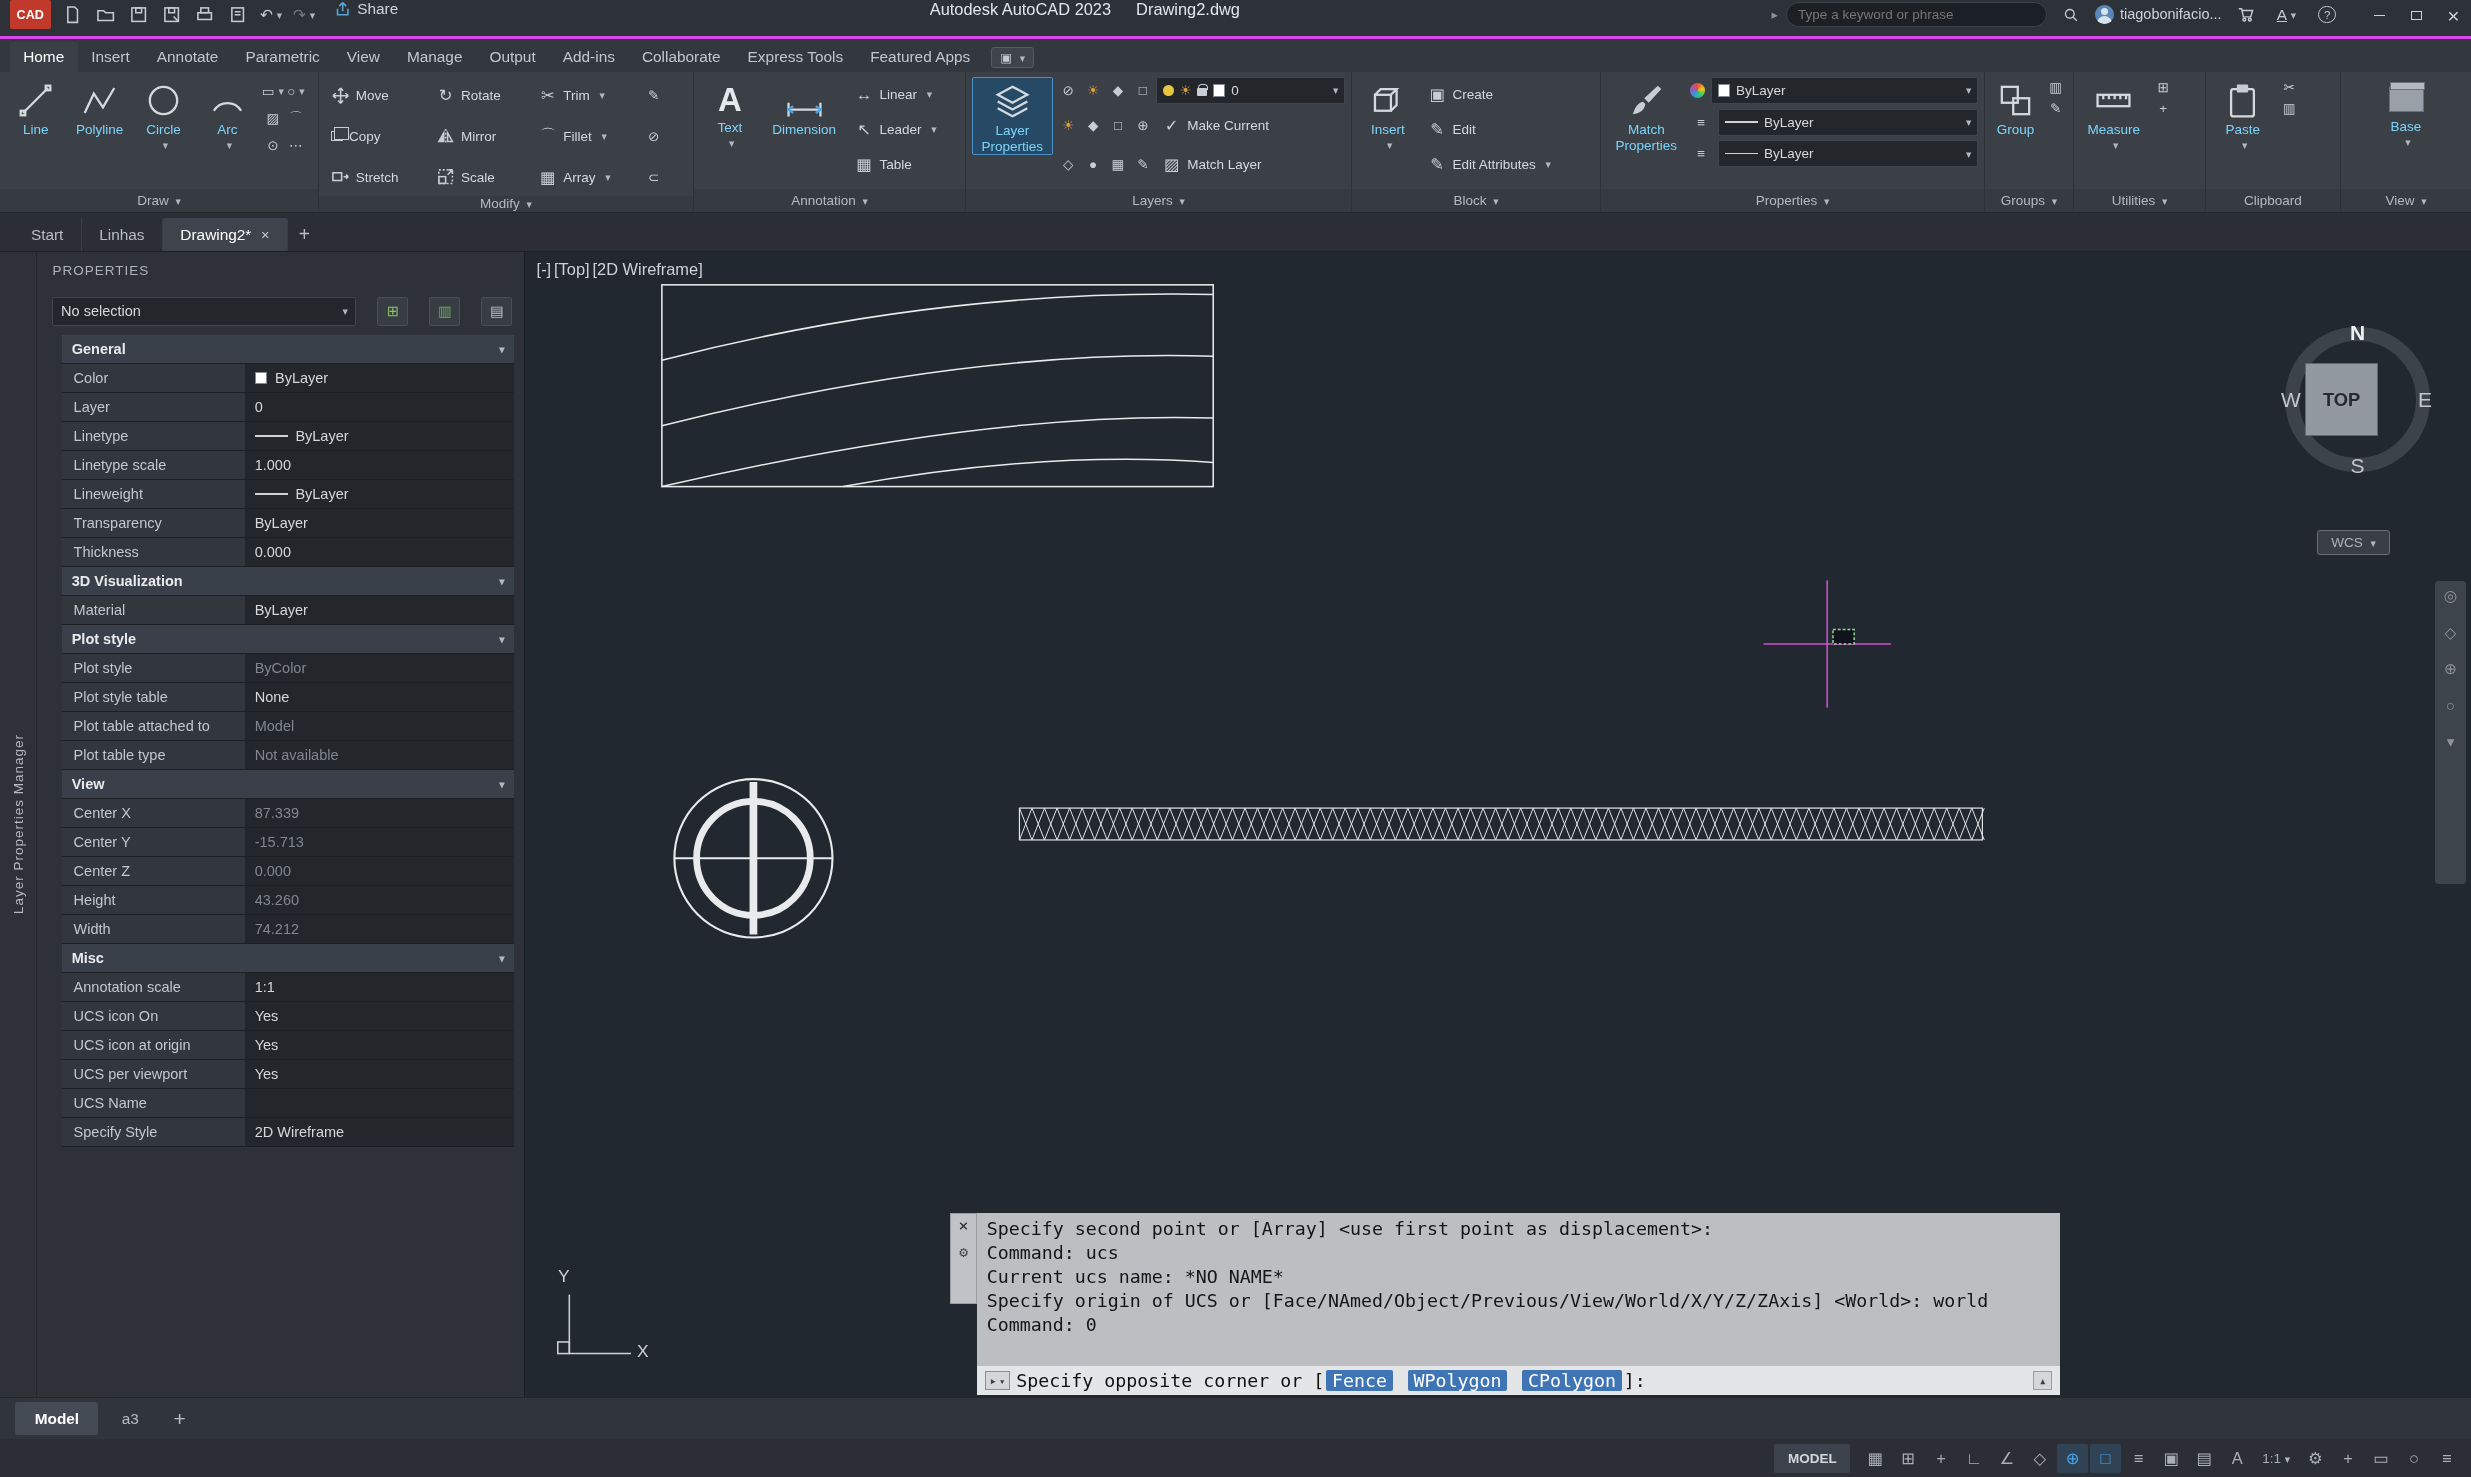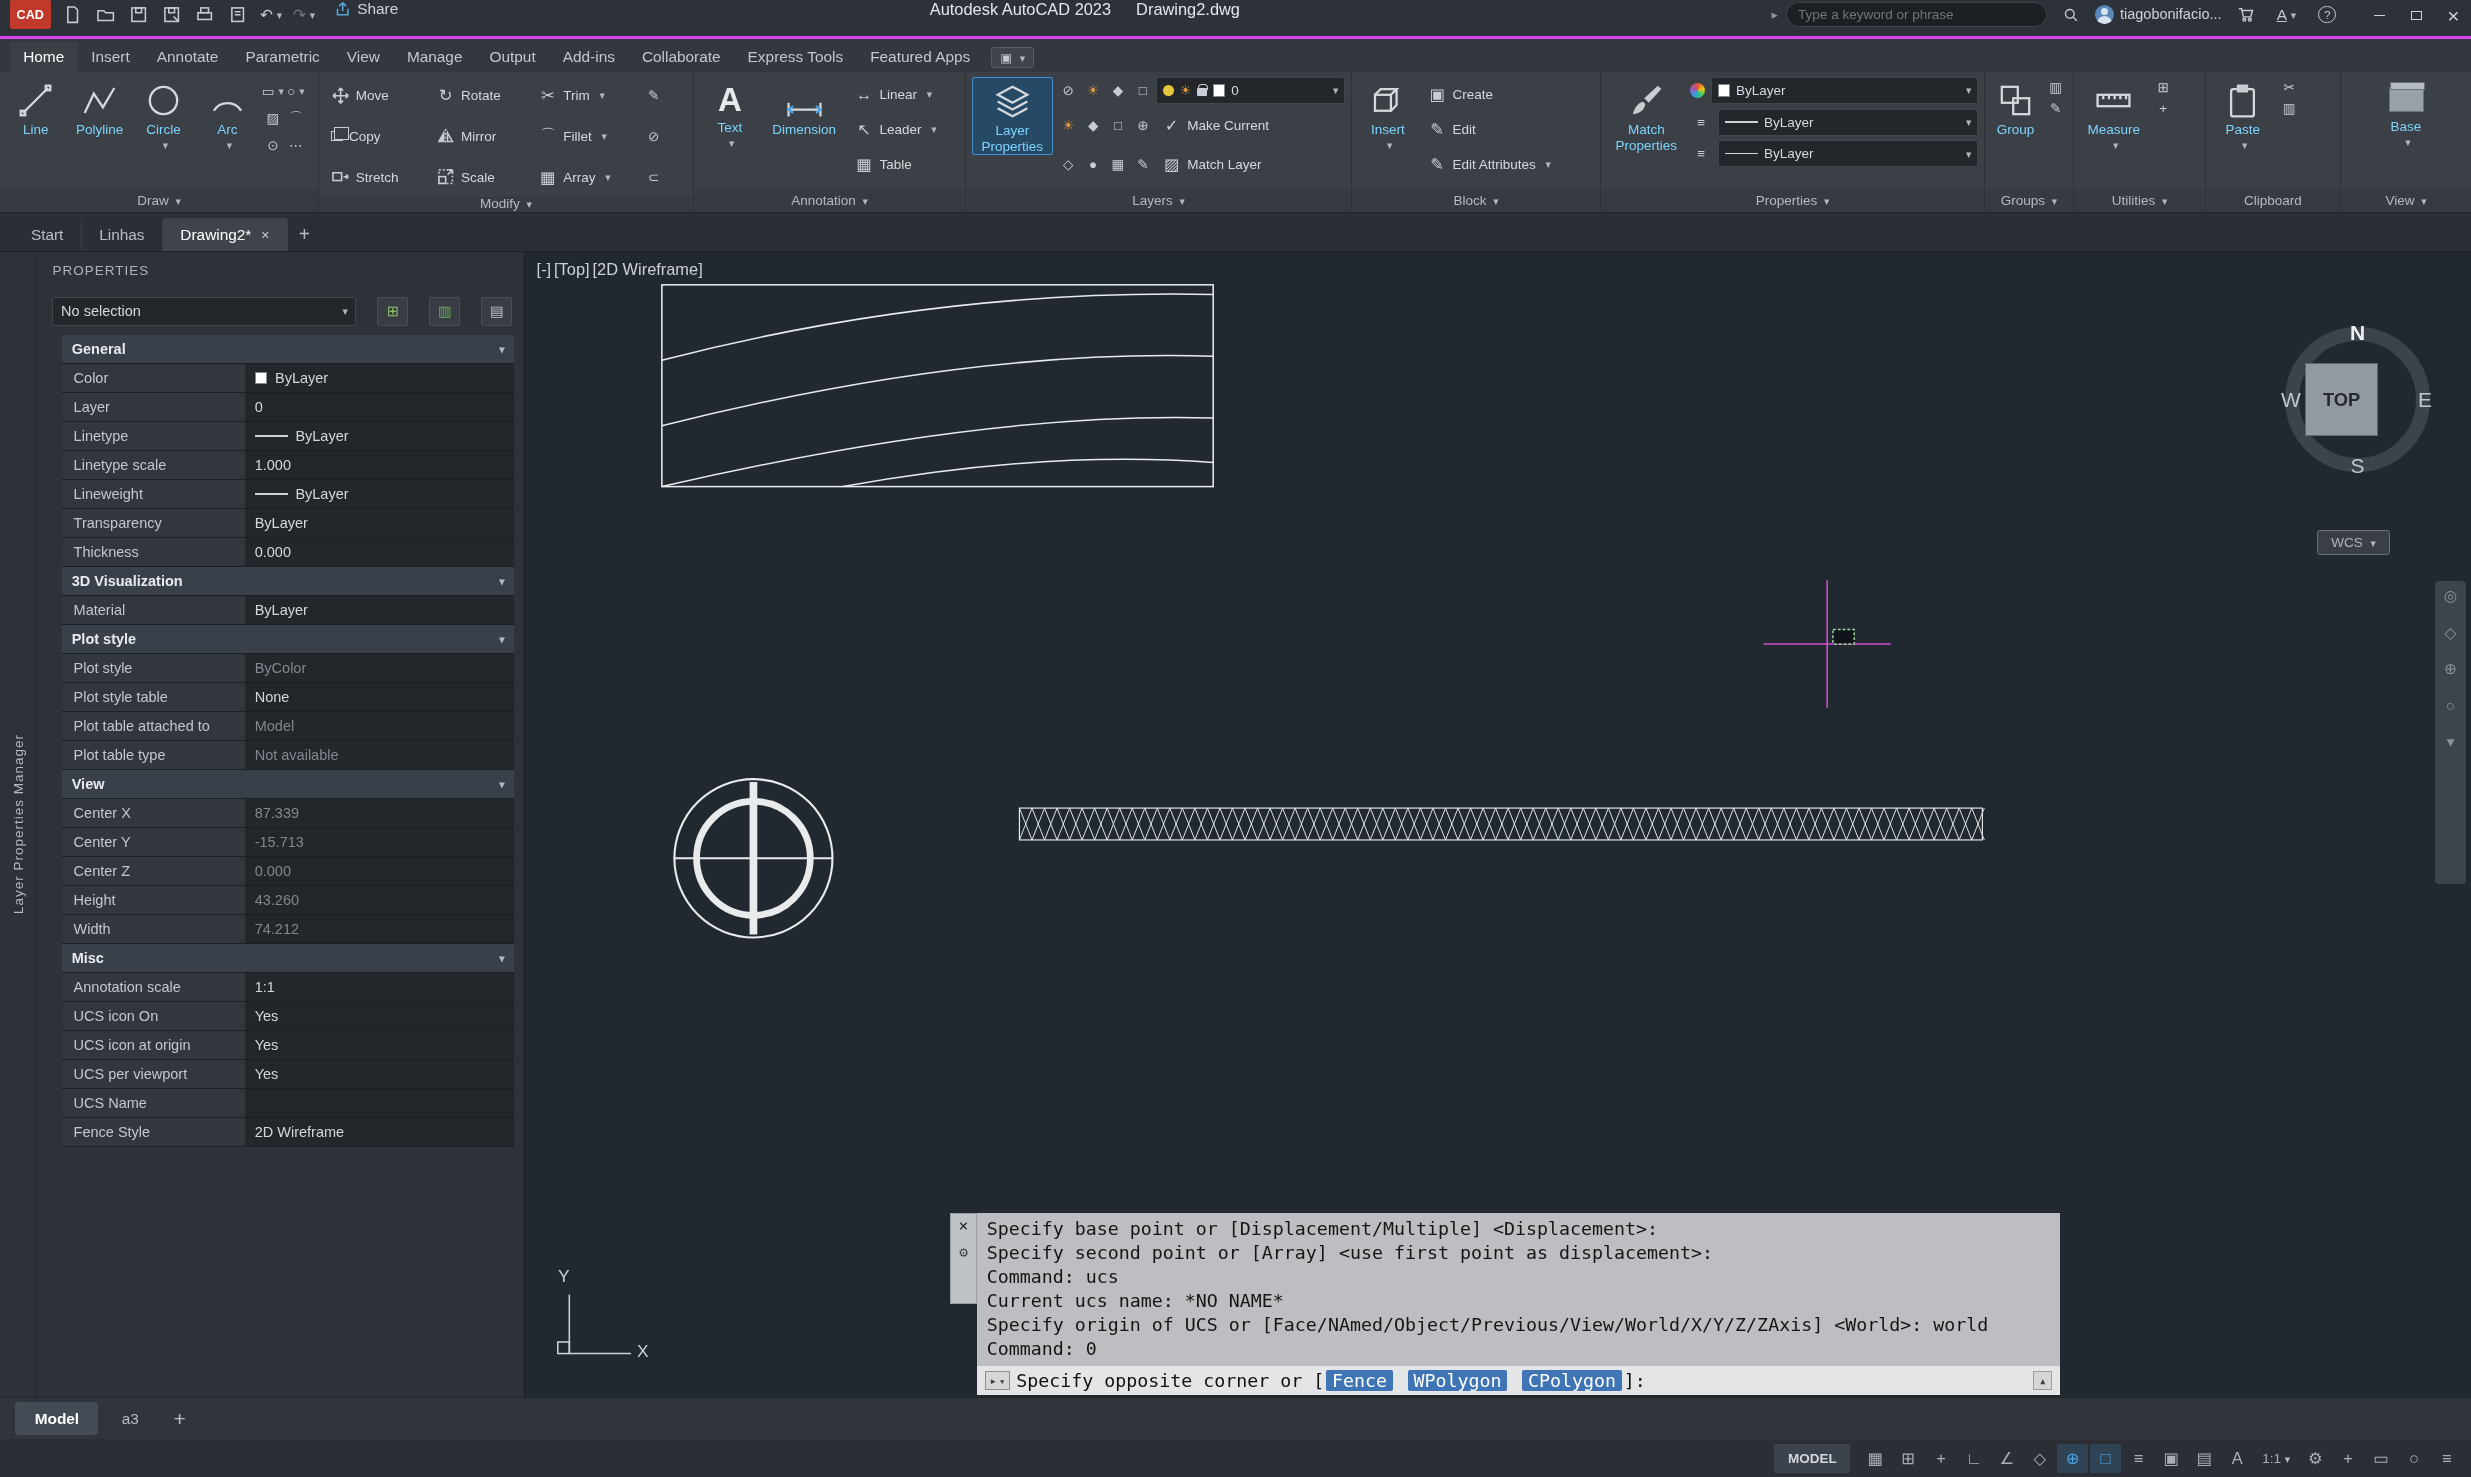--- a/index.html
+++ b/index.html
@@ -812,21 +812,21 @@
             <span>Yes</span>
           </div>
         </div>
       <div class="prow">
           <div class="plab">UCS Name</div>
           <div class="pval">
             <span></span>
           </div>
         </div>
       <div class="prow">
-          <div class="plab">Fence Style</div>
+          <div class="plab">Specify Style</div>
           <div class="pval">
             <span>2D Wireframe</span>
           </div>
         </div>
     </div>
   </div>
 
   <div class="canvas">
     <div class="vp-label">
       <span>[-]</span>
@@ -888,21 +888,20 @@
       <span class="nav-ic">▾</span>
     </div>
 
     <div class="cli">
       <div class="cli-side">
         <span class="cli-x">×</span>
         <span class="cli-wrench">⚙</span>
       </div>
       <div class="cli-main">
         <div class="cli-hist">
-          <div>Specify base point or [Displacement/Multiple] &lt;Displacement&gt;:</div>
           <div>Specify second point or [Array] &lt;use first point as displacement&gt;:</div>
           <div>Command: ucs</div>
           <div>Current ucs name:  *NO NAME*</div>
           <div>Specify origin of UCS or [Face/NAmed/Object/Previous/View/World/X/Y/Z/ZAxis] &lt;World&gt;: world</div>
           <div>Command: 0</div>
         </div>
         <div class="cli-line">
           <span class="cli-ic">
               <span>▸</span>
               <span class="cr" style="margin-left:1.9px;color:#3c4046">▾</span>

